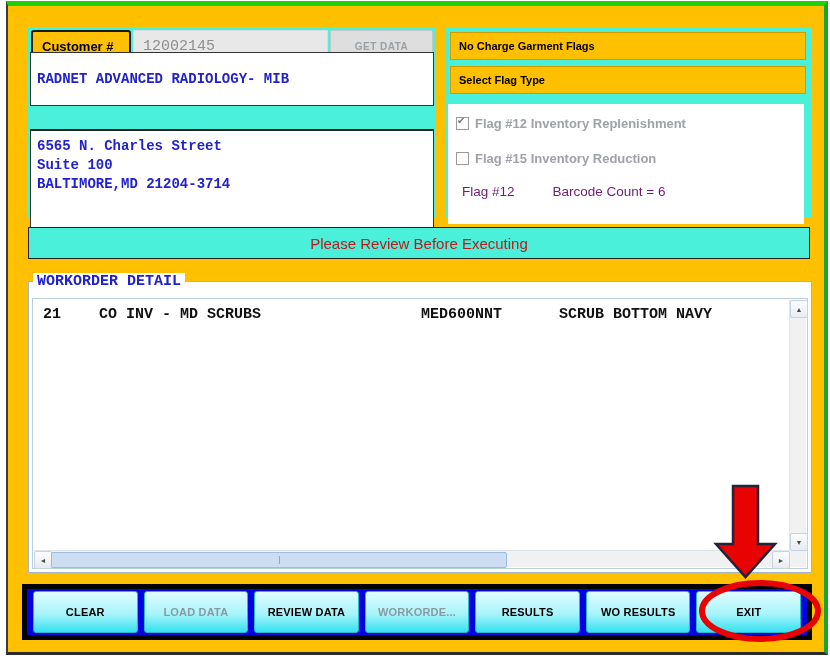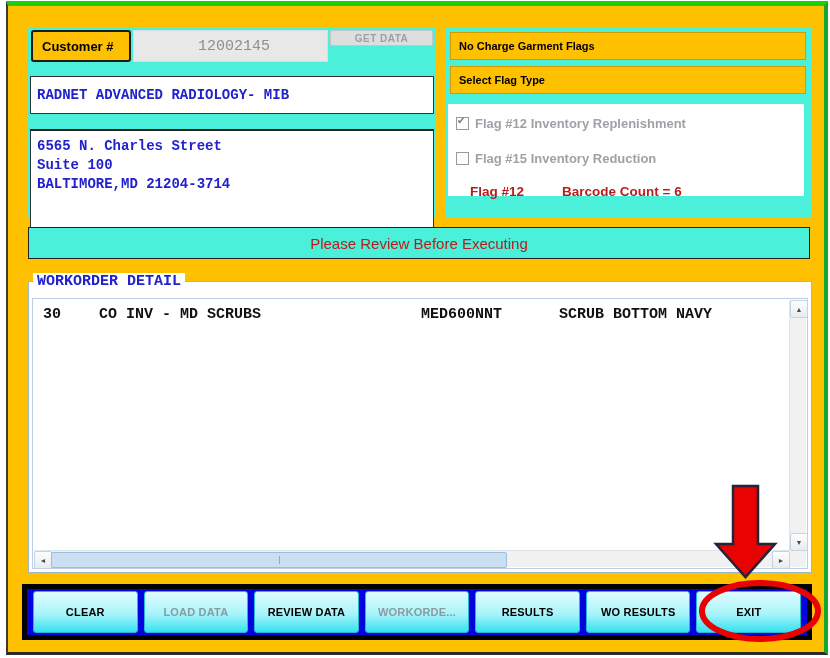--- a/index.html
+++ b/index.html
@@ -9,45 +9,45 @@
     border-bottom:3px solid #2b2b2b;border-left:2px solid #3a3a3a;}
   .abs{position:absolute;box-sizing:border-box;}
 
   
   .panel-cyan{background:#4BF0DA;}
   .cust-panel{left:20px;top:22px;width:408px;height:190px;}
   .cust-label{left:3px;top:2px;width:100px;height:32px;background:#FFC000;border:2px solid #1a1a1a;
     border-radius:3px;font-weight:bold;font-size:13px;color:#000;display:flex;align-items:center;
     padding-left:9px;}
   .cust-input{left:105px;top:2px;width:195px;height:32px;background:#E8E8E8;border:1px solid #dcdcdc;
-    font-family:"Liberation Mono", monospace;font-size:15px;color:#8f8f8f;padding-left:9px;outline:none;text-align:center;}
-  .getdata-btn{left:302px;top:2px;width:103px;height:16px;background:#DEDEDE;border:1px solid #C6C6C6;
+    font-family:"Liberation Mono", monospace;font-size:15px;color:#8f8f8f;padding-left:9px;outline:none;}
+  .getdata-btn{left:302px;top:2px;width:103px;height:32px;background:#DEDEDE;border:1px solid #C6C6C6;
     border-radius:2px;font-weight:bold;font-size:10px;color:#9aa0a4;display:flex;align-items:center;
     justify-content:center;letter-spacing:.5px;}
-  .name-box{left:2px;top:48px;width:404px;height:38px;background:#fff;border:1px solid #333;
+  .name-box{left:2px;top:24px;width:404px;height:54px;background:#fff;border:1px solid #333;
     display:flex;align-items:center;}
   .addr-box{left:2px;top:78px;width:404px;height:110px;background:#fff;border:1px solid #333;
     border-top:2px solid #222;padding:6px 0 0 6px;margin-top:23px;}
   .blue-mono{font-family:"Liberation Mono", monospace;font-weight:bold;color:#2222CC;font-size:14px;}
   .name-box .blue-mono{padding-left:6px;}
   .addr-line{line-height:19px;}
 
   
   .flags-panel{left:438px;top:22px;width:366px;height:190px;}
   .gold-header{left:4px;width:356px;height:28px;background:#FFC000;border:1px solid #d19b00;
     font-weight:bold;font-size:11px;color:#000;display:flex;align-items:center;padding-left:8px;}
   .hdr1{top:4px;} .hdr2{top:38px;}
-  .flags-box{left:2px;top:76px;width:356px;height:92px;background:#ffffff;}
+  .flags-box{left:2px;top:76px;width:356px;height:120px;background:#ffffff;}
   .flag-row{position:absolute;left:8px;display:flex;align-items:center;}
   .fr1{top:12px;} .fr2{top:47px;}
   .cb{width:11px;height:11px;border:1px solid #9a9a9a;background:#fdfdfd;display:inline-block;
     position:relative;margin-right:6px;flex:none;}
   .cb.checked::after{content:"\2714";position:absolute;left:0px;top:-3px;font-size:10px;color:#777;}
   .cb-label{font-weight:bold;font-size:13px;color:#9EA2A8;}
-  .flag-summary{position:absolute;left:22px;top:80px;font-weight:bold;font-size:13.5px;color:#b91c1c;}
+  .flag-summary{position:absolute;left:14px;top:80px;font-weight:normal;font-size:13.5px;color:#701a75;}
   .flag-summary .gap{display:inline-block;width:38px;}
 
   
   .banner{left:20px;top:221px;width:782px;height:32px;background:#4BF0DA;border:1px solid #222;
     display:flex;align-items:center;justify-content:center;font-size:15px;color:#b91c1c;}
 
   
   .wo-group{left:20px;top:275px;width:784px;height:292px;background:#ffffff;border:1px solid #9FB6CF;}
   .wo-title{position:absolute;left:4px;top:-9px;background:#ffffff;padding:0 4px;
     font-family:"Liberation Mono", monospace;font-weight:bold;font-size:15px;color:#2222CC;}
@@ -120,21 +120,21 @@
       </div>
     </div>
   </div>
 
   <div class="abs banner">Please Review Before Executing</div>
 
   <div class="abs wo-group">
     <span class="wo-title">WORKORDER DETAIL</span>
     <div class="wo-list">
       <div class="wo-row">
-        <span class="c1">30</span>
+        <span class="c1">21</span>
         <span class="c2">CO INV - MD SCRUBS</span>
         <span class="c3">MED600NNT</span>
         <span class="c4">SCRUB BOTTOM NAVY</span>
       </div>
       <div class="vsb">
         <div class="sb-btn up">▲</div>
         <div class="sb-btn down">▼</div>
       </div>
       <div class="hsb">
         <div class="sb-btn left">◄</div>

